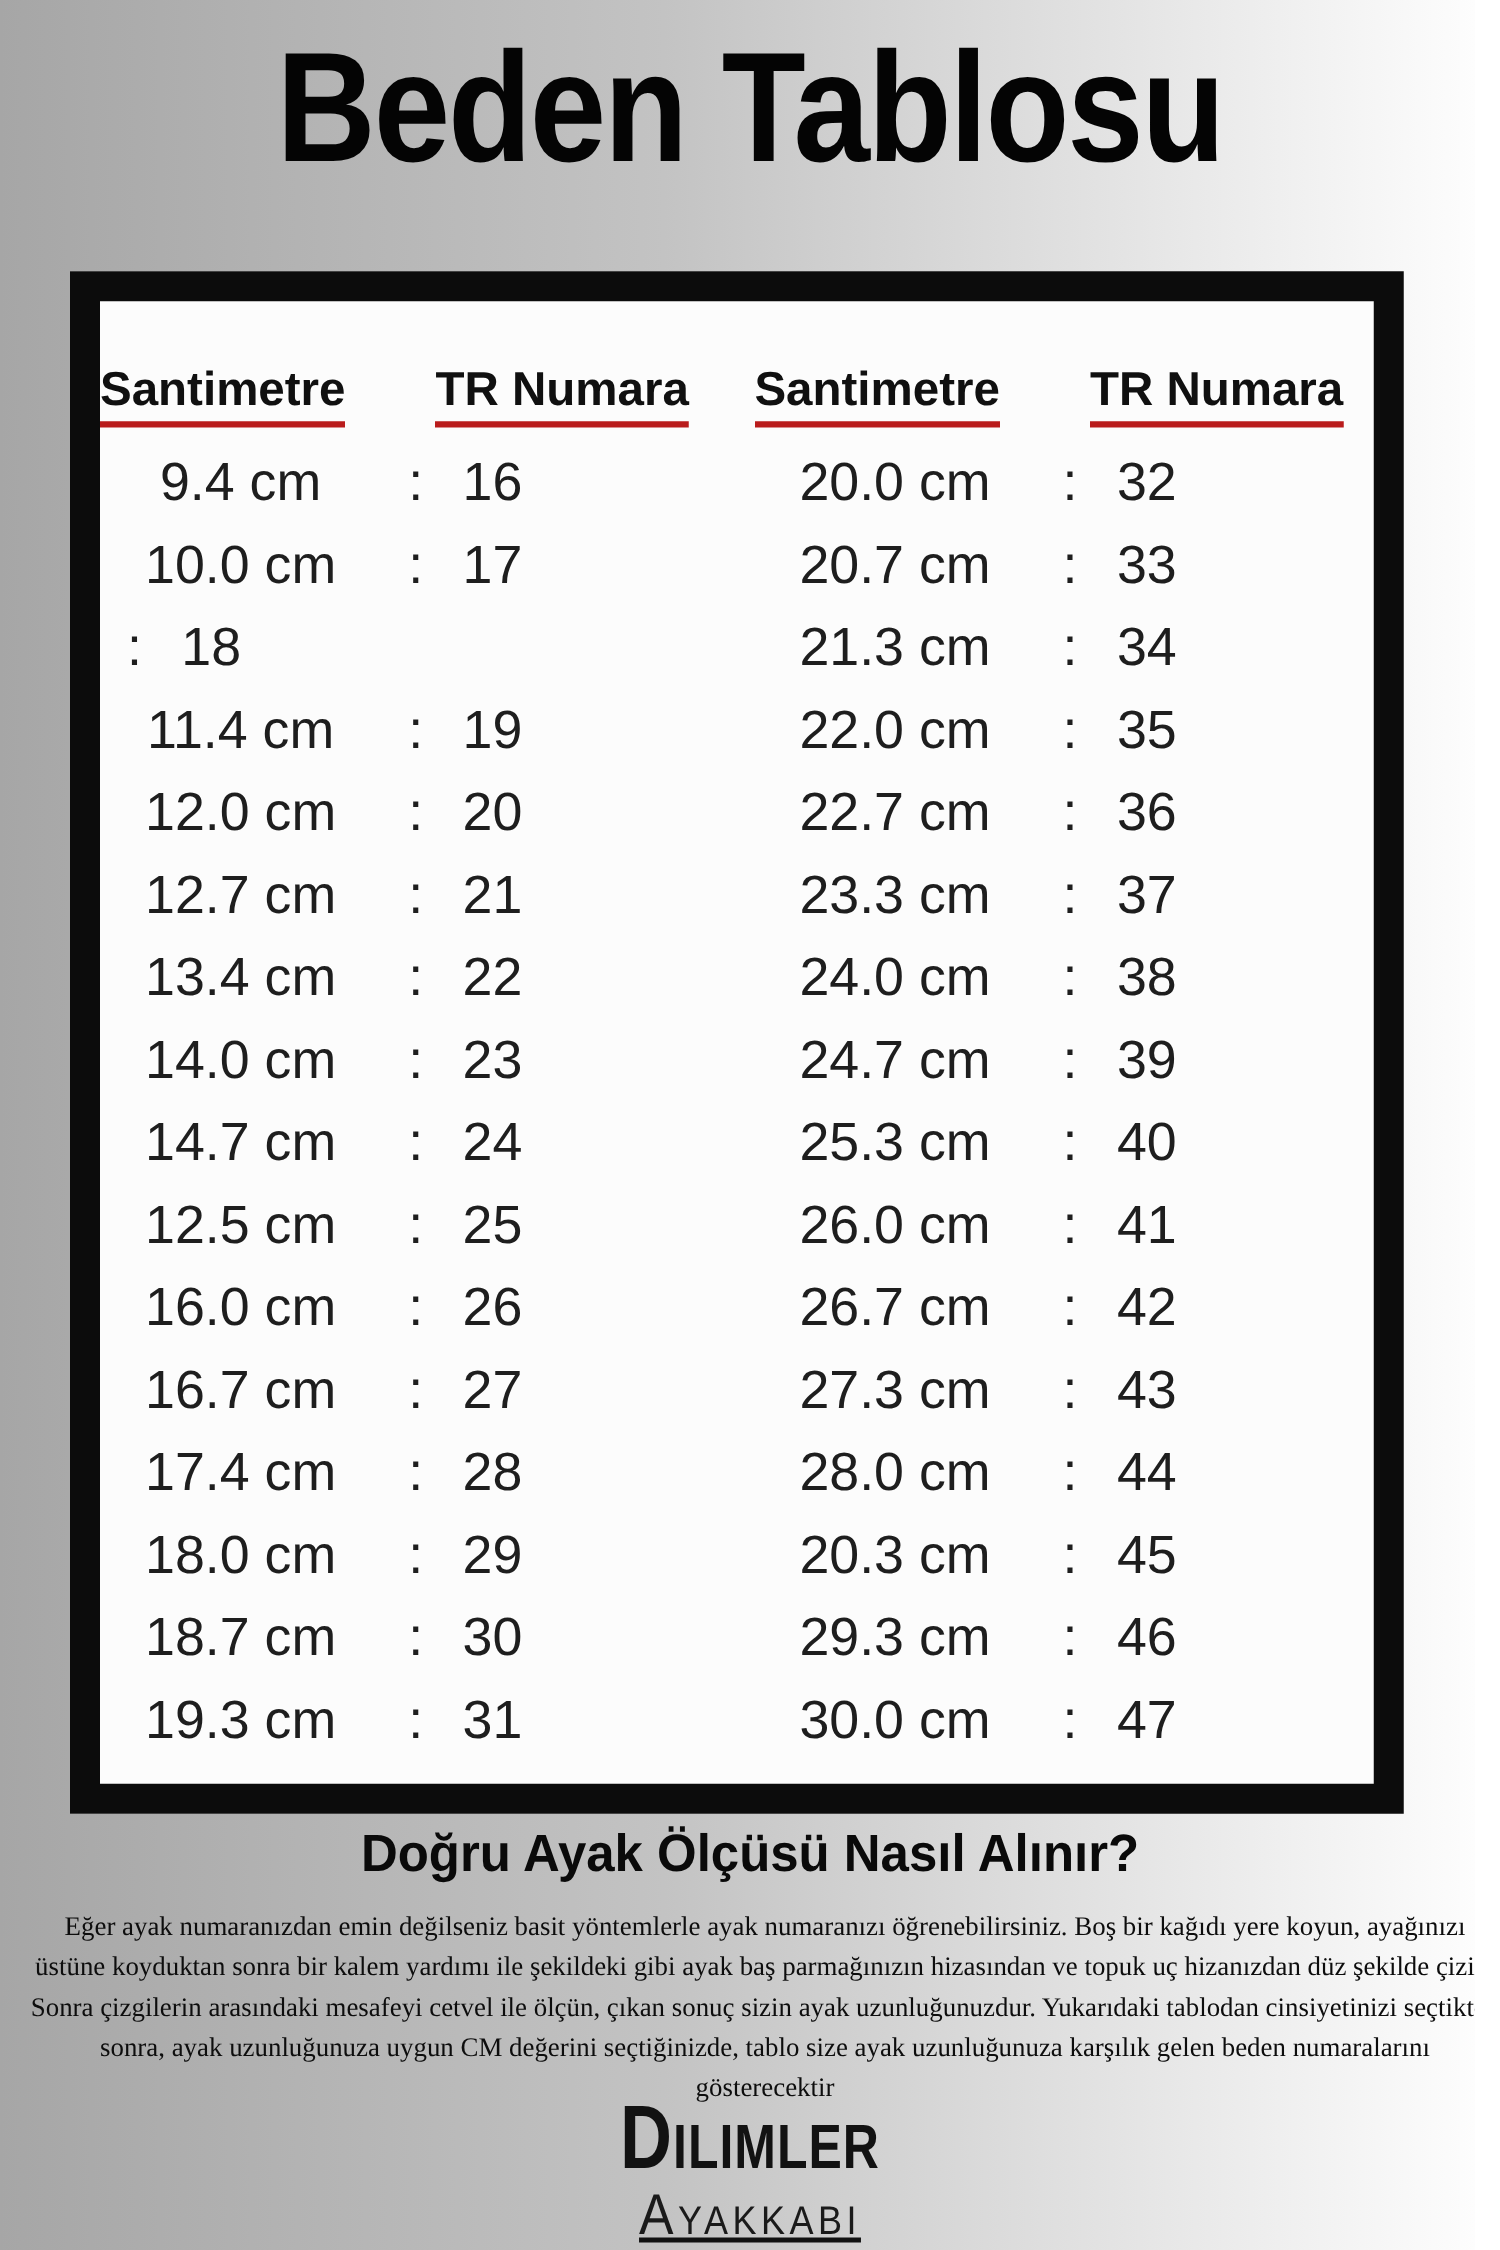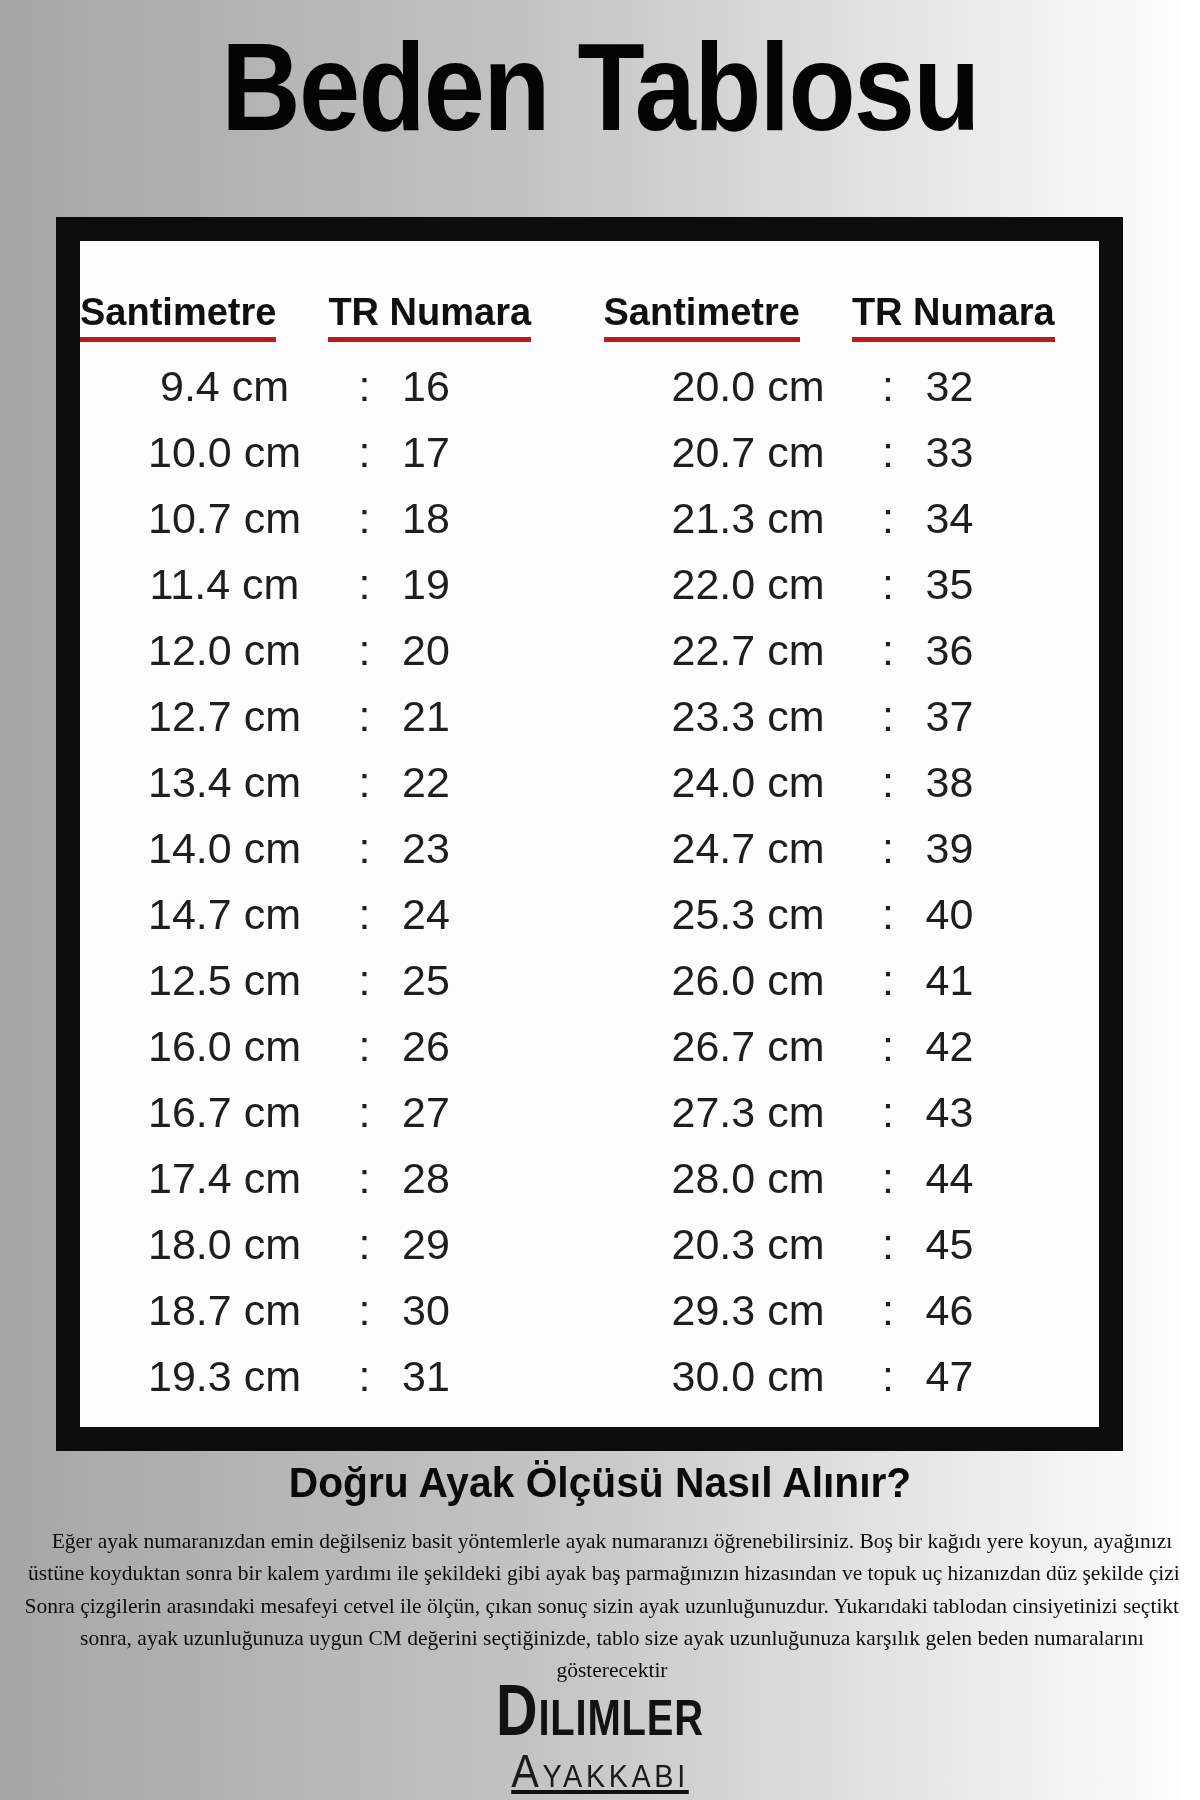--- a/index.html
+++ b/index.html
@@ -53,29 +53,28 @@
     margin-bottom: 6px;
   }
   .thead .hcell {
     font-size: 38px;
     font-weight: 700;
     color: #101010;
     border-bottom: 5px solid #b91c1c;
     padding-bottom: 3px;
     white-space: nowrap;
   }
-  .thead .h-tr { margin-left: 52px; }
+  .thead .h-tr { margin-left: 72px; }
 
   .trow {
     display: flex;
     align-items: center;
     height: 66px;
     font-size: 43px;
     color: #1e1e1e;
-    margin-left: 32px;
   }
   .c-cm  { width: 225px; text-align: center; white-space: nowrap; }
   .c-sep { width: 55px;  text-align: center; }
   .c-tr  { padding-left: 10px; text-align: left; }
 
   
   .howto-heading {
     position: absolute;
     top: 1459px;
     left: 0;
@@ -149,21 +148,20 @@
             <span class="c-cm">9.4 cm</span>
             <span class="c-sep">:</span>
             <span class="c-tr">16</span>
           </div>
           <div class="trow">
             <span class="c-cm">10.0 cm</span>
             <span class="c-sep">:</span>
             <span class="c-tr">17</span>
           </div>
           <div class="trow">
-            <span class="c-cm">10.7 cm</span>
             <span class="c-sep">:</span>
             <span class="c-tr">18</span>
           </div>
           <div class="trow">
             <span class="c-cm">11.4 cm</span>
             <span class="c-sep">:</span>
             <span class="c-tr">19</span>
           </div>
           <div class="trow">
             <span class="c-cm">12.0 cm</span>

